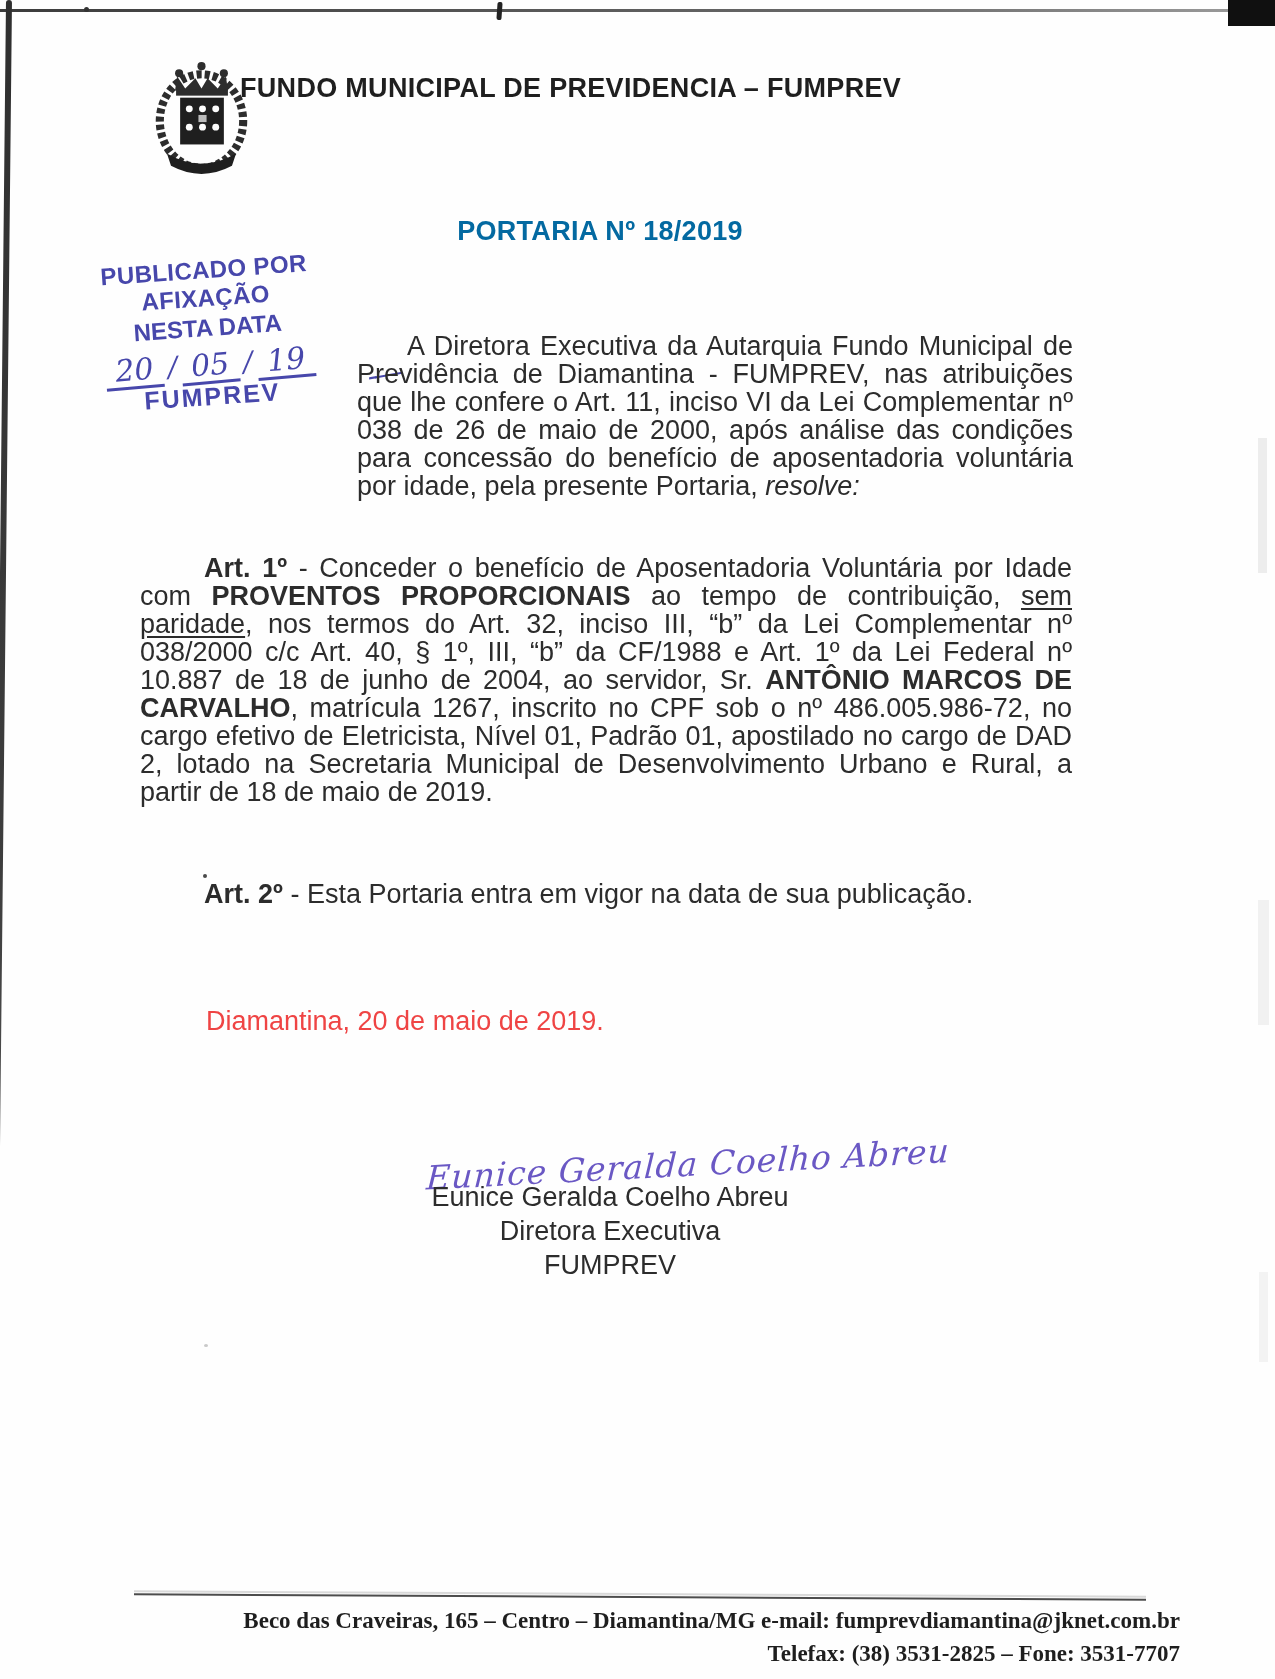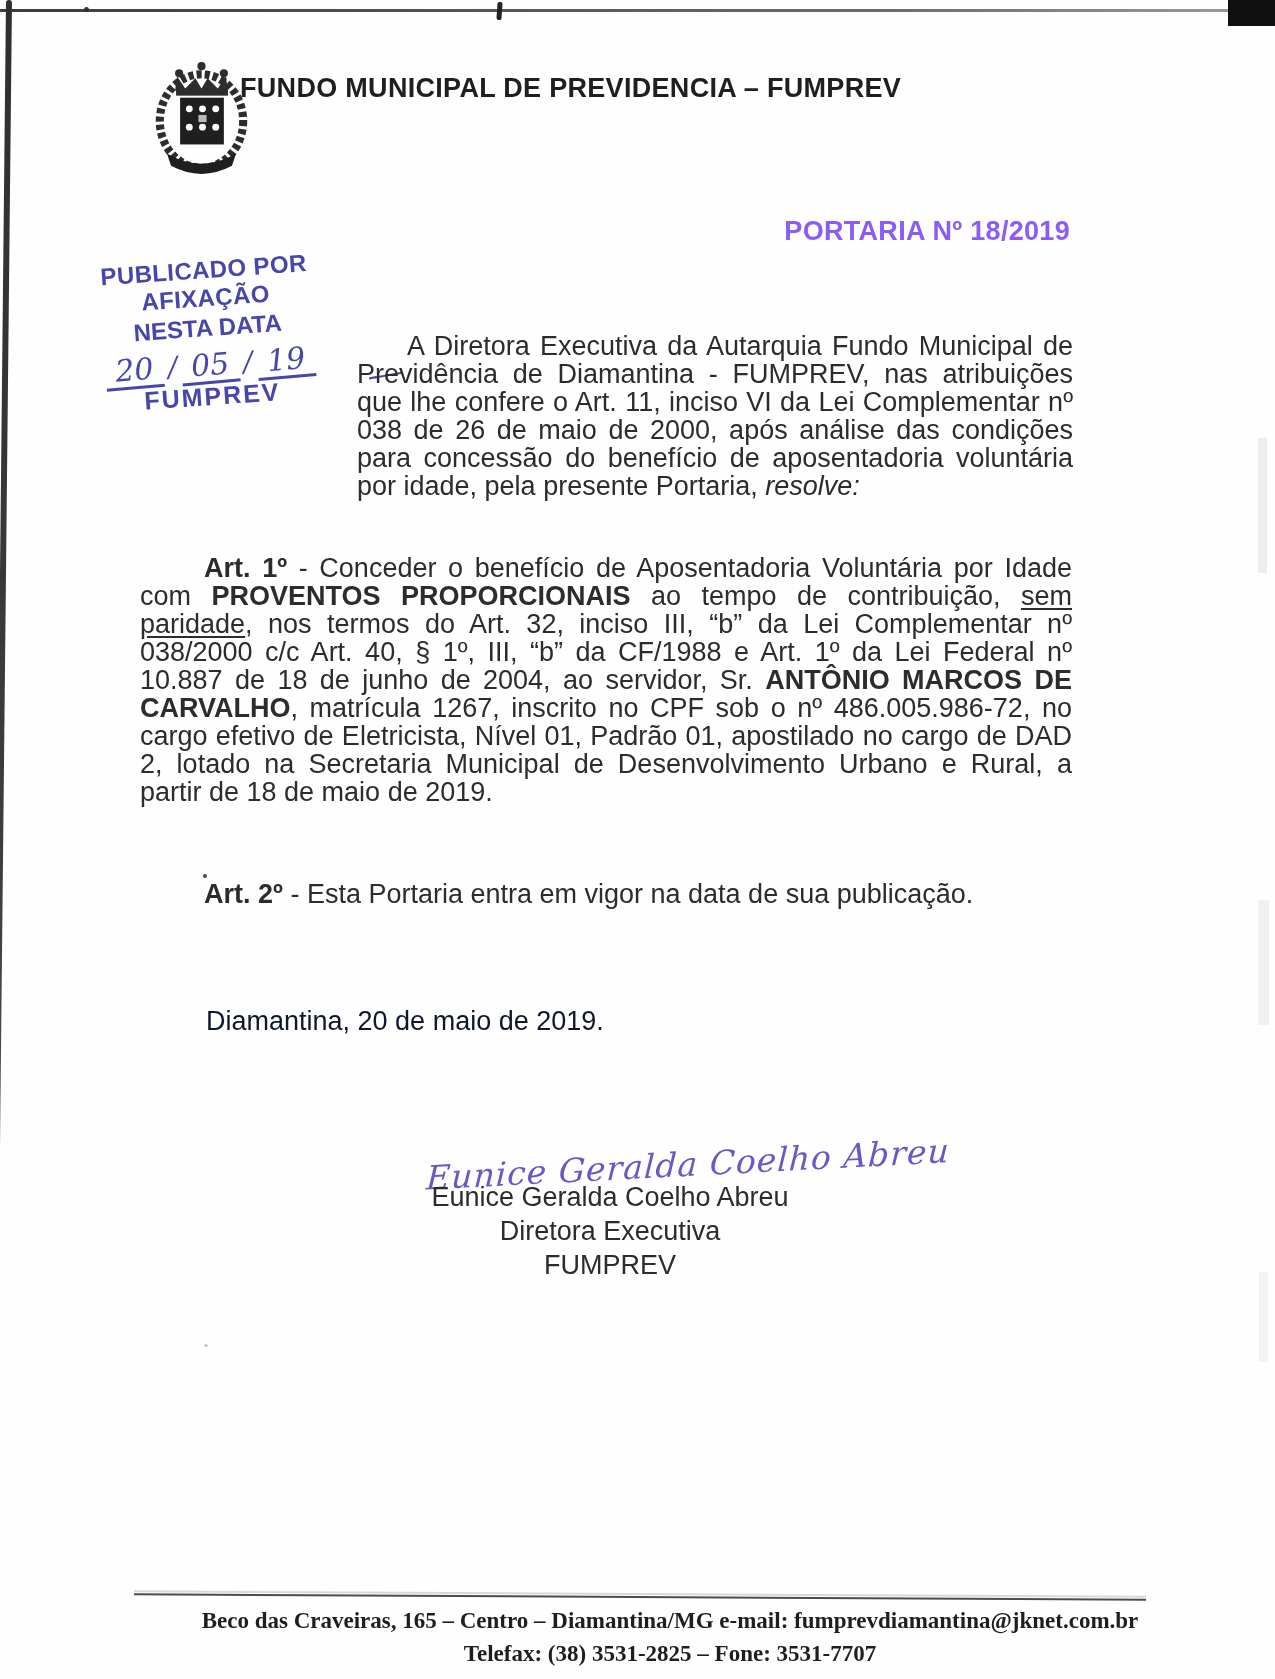--- a/index.html
+++ b/index.html
@@ -32,21 +32,21 @@
 
   
   .logo { position: absolute; top: 56px; left: 148px; width: 108px; height: 122px; }
   .org-header {
     position: absolute; top: 70px; left: 240px; width: 740px;
     font-weight: bold; font-size: 27px; line-height: 37px;
     color: #1f1f1f; letter-spacing: 0.3px;
   }
   .doc-title {
     position: absolute; top: 216px; left: 130px; width: 940px;
-    text-align: right; font-weight: bold; font-size: 27px; color: #8b5cf6; letter-spacing: 0.3px;
+    text-align: center; font-weight: bold; font-size: 27px; color: #0369a1; letter-spacing: 0.3px;
   }
 
   
   .stamp {
     position: absolute; top: 256px; left: 58px; width: 300px;
     transform: rotate(-4deg); text-align: center;
   }
   .stamp-line1 { font-size: 24px; font-weight: 600; letter-spacing: 0.4px; }
   .stamp-line2 { font-size: 24px; font-weight: 600; margin-top: 2px; }
   .stamp-date-row { display: flex; justify-content: center; align-items: flex-end; margin-top: 4px; height: 38px; }
@@ -58,40 +58,40 @@
 
   
   .para { font-size: 27px; line-height: 28px; text-align: justify; color: #2c2c2c; }
   .preamble { position: absolute; top: 332px; left: 357px; width: 716px; text-indent: 50px; }
   .article-1 { position: absolute; top: 554px; left: 140px; width: 932px; text-indent: 64px; }
   .article-2 { position: absolute; top: 880px; left: 140px; width: 932px; text-indent: 64px; }
   .seg-bold { font-weight: bold; }
   .seg-italic { font-style: italic; }
   .seg-underline { text-decoration: underline; text-underline-offset: 3px; }
 
-  .dateline { position: absolute; top: 1006px; left: 206px; font-size: 27px; color: #0f172a; }
+  .dateline { position: absolute; top: 1006px; left: 206px; font-size: 27px; color: #ef4444; }
 
   
   .signature-hand {
     position: absolute; top: 1146px; left: 426px; width: 480px;
     font-family: "DejaVu Serif", serif; font-style: italic;
     font-size: 33px; letter-spacing: 1px; white-space: nowrap;
     transform: rotate(-3deg) skewX(-6deg);
   }
   .signature-block {
     position: absolute; top: 1180px; left: 380px; width: 460px;
     text-align: center; font-size: 27px; line-height: 34px; color: #2c2c2c;
   }
 
   
   .footer-rule { position: absolute; top: 1596px; left: 134px; width: 1012px; height: 2px;
     background: #4c4c4c; transform: rotate(0.3deg); box-shadow: 0 -3px 0 rgba(150,150,150,0.35); }
   .footer {
     position: absolute; top: 1604px; left: 160px; width: 1020px;
-    text-align: center; font-family: "Liberation Serif", serif; font-weight: bold;
+    text-align: right; font-family: "Liberation Serif", serif; font-weight: bold;
     font-size: 23px; line-height: 33px; color: #1e1e1e;
   }
 </style>
 </head>
 <body>
 
 <div class="page">
 
   <div class="top-edge-line"></div>
   <div class="top-right-block"></div>

